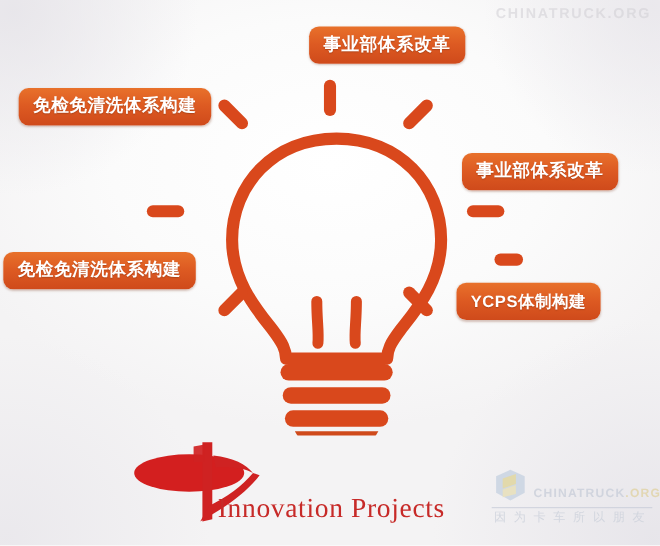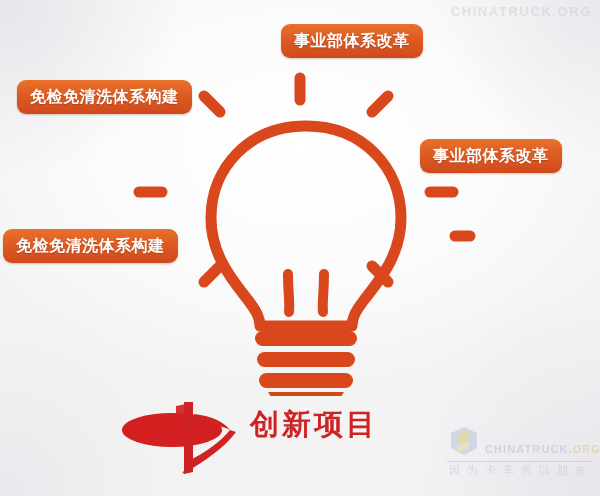--- a/index.html
+++ b/index.html
@@ -192,37 +192,40 @@
   </div>
 
   <div class="pill" id="pill-clean">
     <span>免检免清洗体系构建</span>
   </div>
 
   <div class="pill" id="pill-division">
     <span>事业部体系改革</span>
   </div>
 
+  <div class="pill sm" id="pill-ycps">
+    <span>YCPS体制构建</span>
+  </div>
 
   <div id="logo">
     <div class="mark">
       <svg viewBox="0 0 130 76" width="130" height="76" xmlns="http://www.w3.org/2000/svg">
 
         <ellipse cx="52" cy="30" rx="50" ry="17" fill="#d31f1f"></ellipse>
 
         <ellipse cx="58" cy="30" rx="30" ry="9" fill="#ffffff" opacity="0.0"></ellipse>
 
         <path d="M64 2 L73 2 L73 72 L64 74 Z" fill="#cf2222"></path>
 
         <path d="M74 14 C 92 16, 104 22, 110 30 C 103 26, 92 24, 76 25 Z" fill="#cf2222"></path>
         <path d="M110 30 C 100 42, 86 52, 70 60 L 62 74 C 84 62, 104 48, 116 32 Z" fill="#cf2222"></path>
         <path d="M56 6 L66 4 L66 20 L56 20 Z" fill="#cf2222" opacity="0.92"></path>
       </svg>
     </div>
-    <div class="cn">创新项目</div>
+    <div class="en">Innovation Projects</div>
   </div>
 
   <div id="wm-top">CHINATRUCK.ORG</div>
 
   <div id="wm-brand">
     <div class="glyph">
       <svg viewBox="0 0 34 34" width="34" height="34" xmlns="http://www.w3.org/2000/svg">
         <path d="M4 9 L17 3 L30 9 L30 24 L17 31 L4 24 Z" fill="#c9d3e2" opacity=".85"></path>
         <path d="M10 11 L22 7 L22 16 L10 20 Z" fill="#e3d9a8" opacity=".95"></path>
         <path d="M10 21 L22 17 L22 25 L10 28 Z" fill="#eae2bd" opacity=".9"></path>

